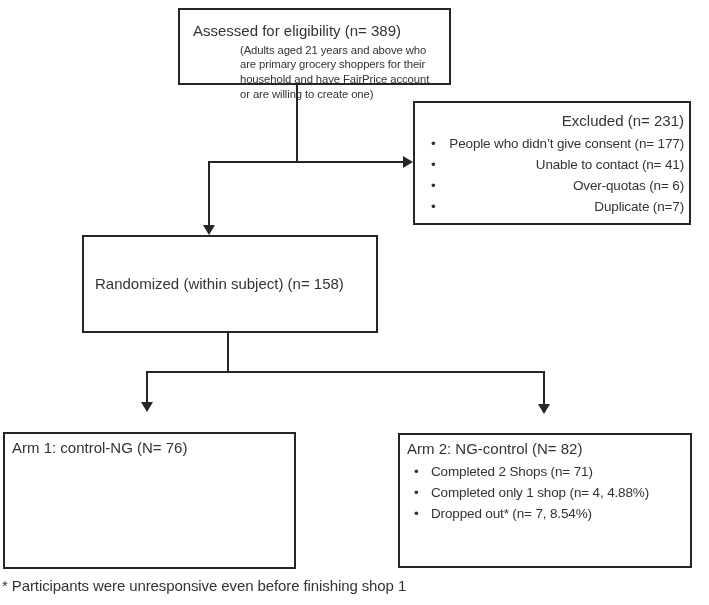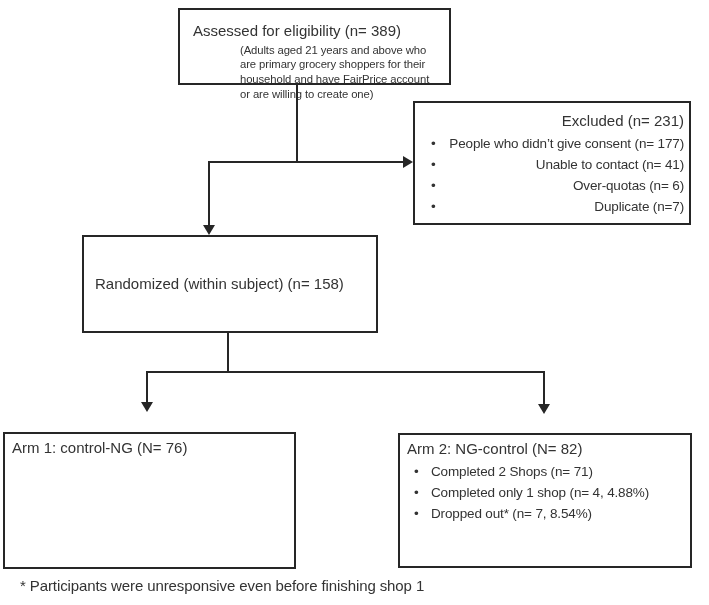--- a/index.html
+++ b/index.html
@@ -33,21 +33,21 @@
     content: "\2022";
     position: absolute;
     left: 7px;
     top: 0;
   }
   .centered-box { display: flex; align-items: center; }
   .line  { position: absolute; background: var(--line, #262626); }
   .arrow { position: absolute; width: 0; height: 0; }
   .arrow.down  { border-left: 6px solid transparent; border-right: 6px solid transparent; border-top: 10px solid var(--line, #262626); }
   .arrow.right { border-top: 6px solid transparent; border-bottom: 6px solid transparent; border-left: 10px solid var(--line, #262626); }
-  .footnote { position: absolute; left: 20px; top: 577px; font-size: 15px; letter-spacing: -0.1px; }
+  .footnote { position: absolute; left: 2px; top: 577px; font-size: 15px; letter-spacing: -0.1px; }
 
   
   .assessed   { left: 178px; top: 8px;   width: 273px; height: 77px;  padding: 12px 10px 4px 13px; }
   .excluded   { left: 413px; top: 101px; width: 278px; height: 124px; padding: 9px 5px 10px 9px; text-align: right; }
   .randomized { left: 82px;  top: 235px; width: 296px; height: 98px;  padding-left: 11px; }
   .arm1       { left: 3px;   top: 432px; width: 293px; height: 137px; padding: 5px 5px 6px 7px; }
   .arm2       { left: 398px; top: 414px; width: 294px; height: 135px; padding: 5px 5px 6px 7px; margin-top: 19px; }
 
   
   .v-top        { left: 296px; top: 85px;  width: 2px;   height: 77px; }

